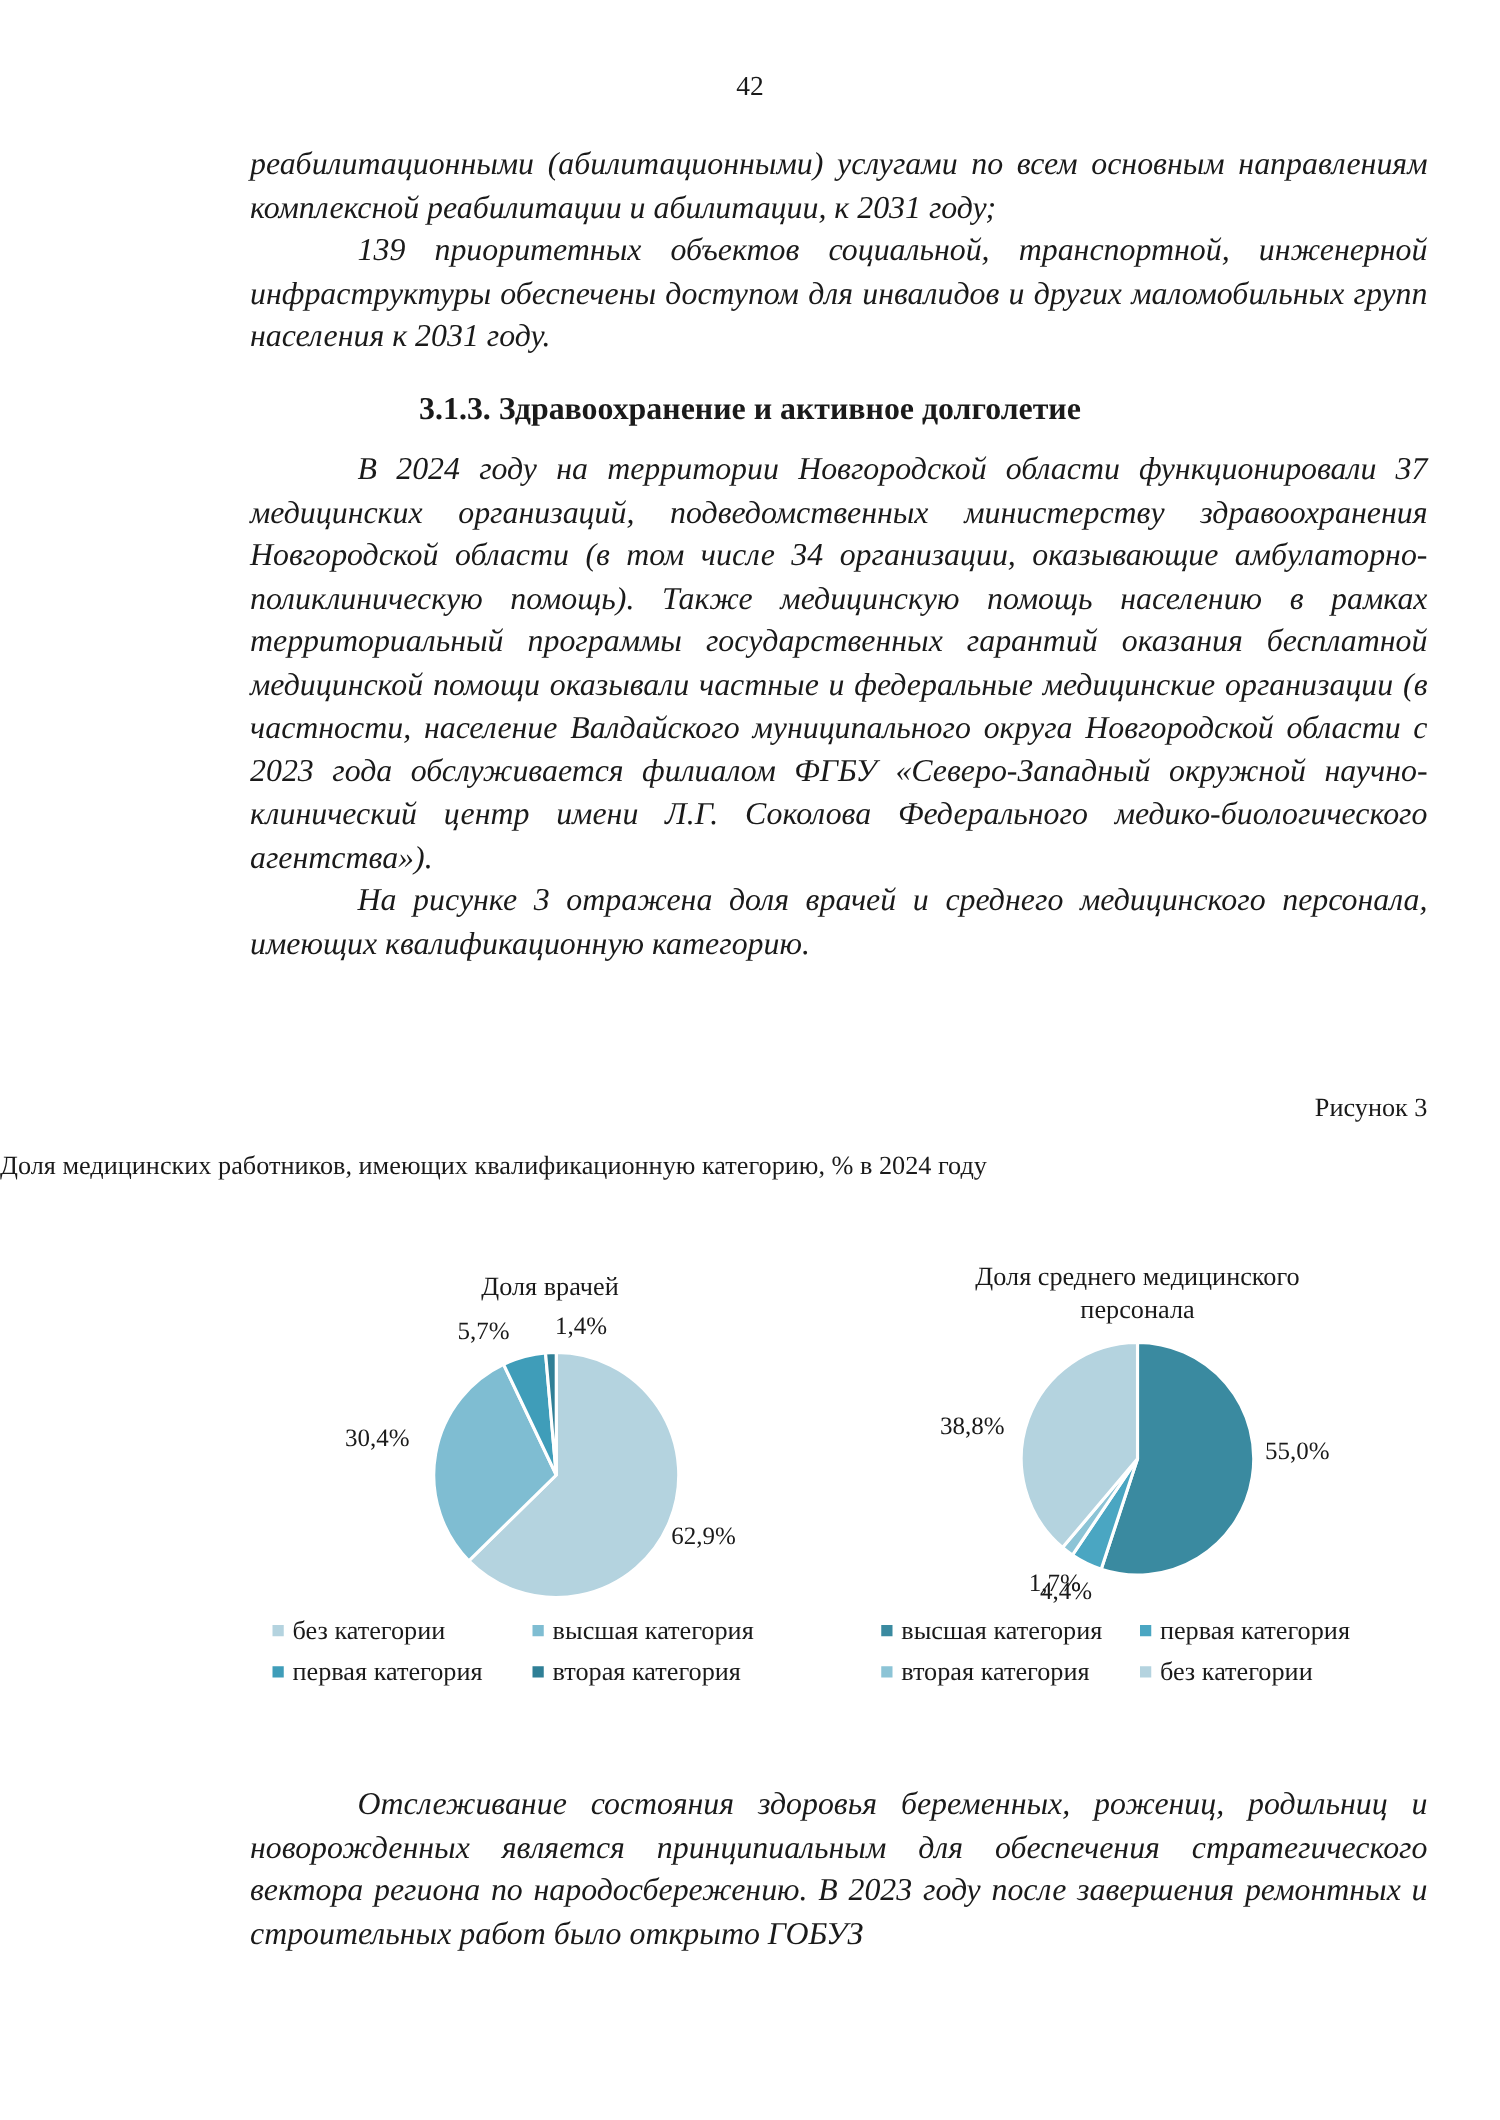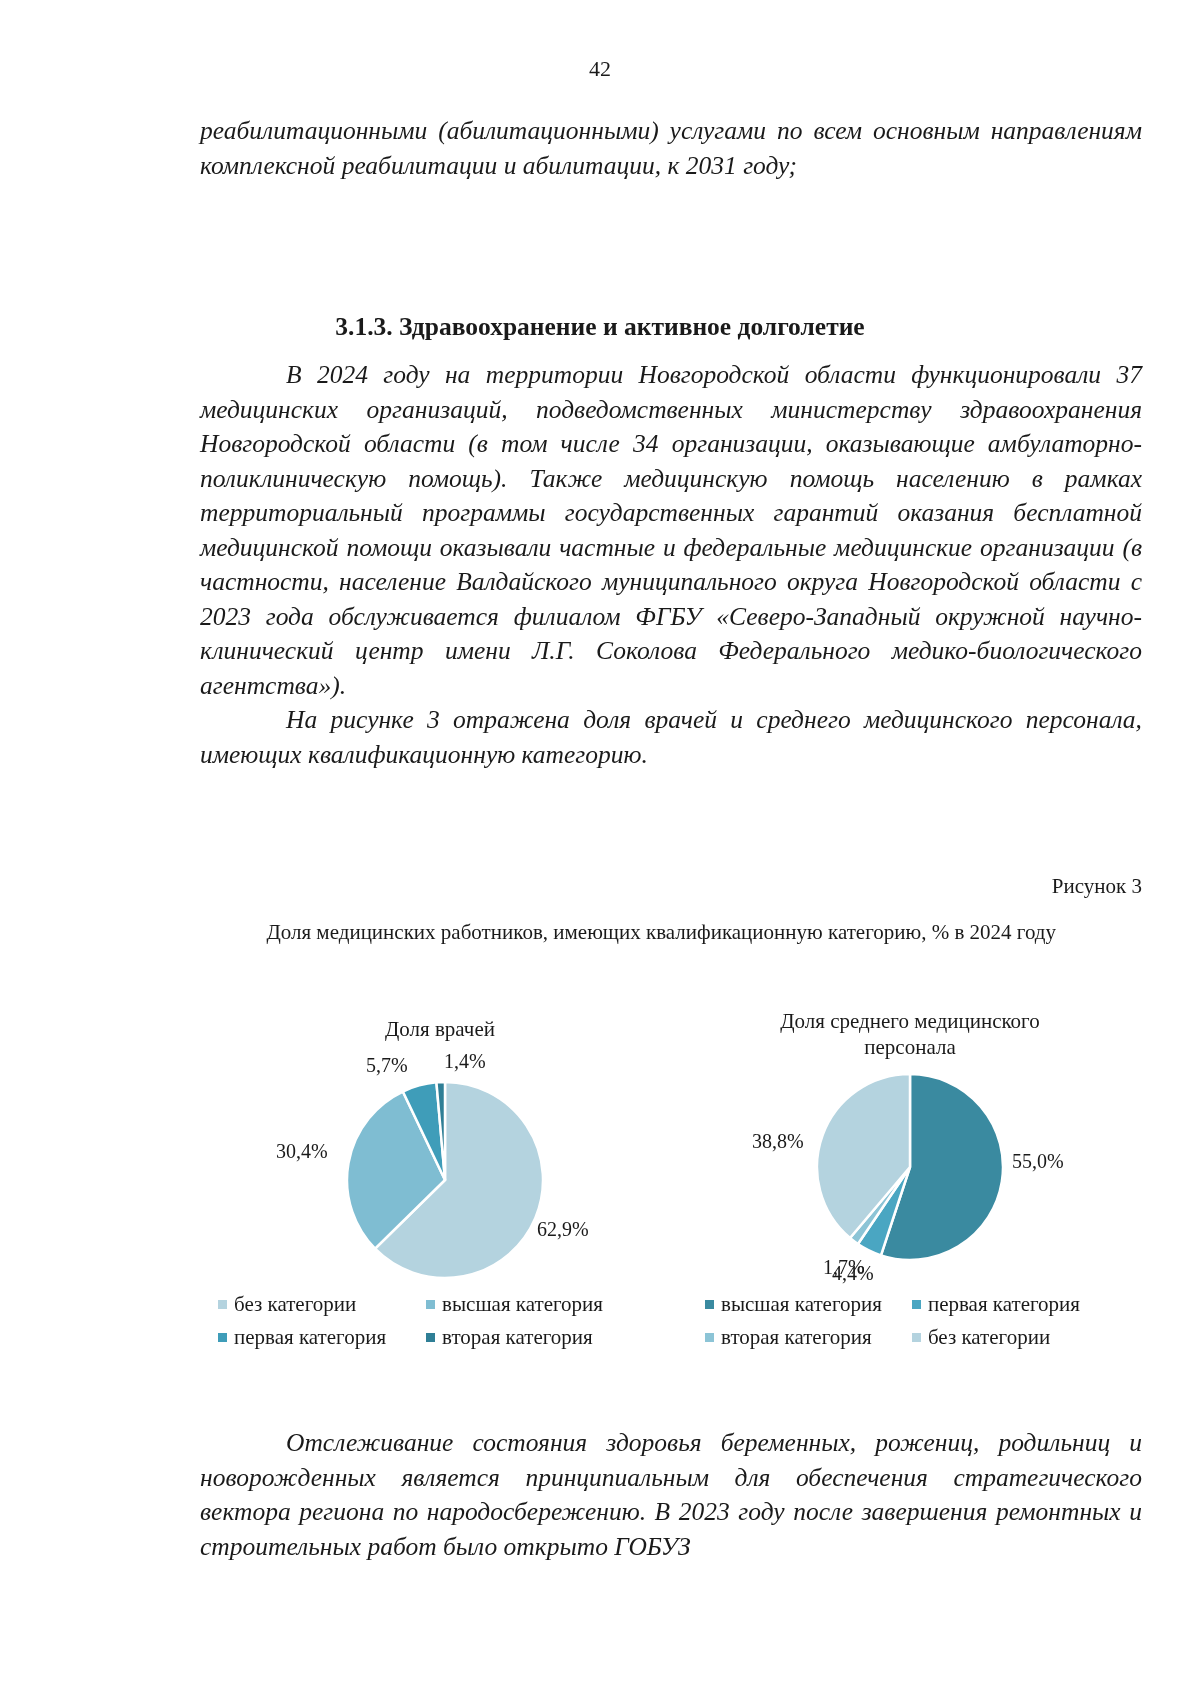--- a/index.html
+++ b/index.html
@@ -18,21 +18,21 @@
   .text-block p { margin: 0; }
   .indent { text-indent: 86px; }
   .heading {
     position: absolute; top: 312px; left: 0; width: 1200px; text-align: center;
     font-weight: bold; font-size: 25.5px;
   }
   .figure-label {
     position: absolute; top: 874px; right: 58px; font-size: 21px;
   }
   .figure-title {
-    position: absolute; top: 920px; left: 0; width: 1056px; text-align: right;
+    position: absolute; top: 920px; left: 0; width: 1056px; text-align: left;
     font-size: 21px;
   }
   .pie-title {
     position: absolute; text-align: center; font-size: 21px; line-height: 26px;
   }
   .pie-label { position: absolute; font-size: 20px; }
   svg.pie { position: absolute; }
   .legend {
     position: absolute; font-size: 21px; display: grid;
     grid-template-columns: auto auto; column-gap: 40px; row-gap: 8px; text-align: center;
@@ -40,20 +40,21 @@
   .legend-item { display: flex; align-items: center; white-space: nowrap; }
   .swatch { width: 9px; height: 9px; margin-right: 7px; display: inline-block; }
 </style>
 </head>
 <body>
 
 <div class="page-number">42</div>
 
 <div class="text-block" style="top:114px;">
   <p>реабилитационными (абилитационными) услугами по всем основным направлениям комплексной реабилитации и абилитации, к 2031 году;</p>
+  <p class="indent">139 приоритетных объектов социальной, транспортной, инженерной инфраструктуры обеспечены доступом для инвалидов и других маломобильных групп населения к 2031 году.</p>
 </div>
 
 <div class="heading">3.1.3. Здравоохранение и активное долголетие</div>
 
 <div class="text-block" style="top:358px;">
   <p class="indent">В 2024 году на территории Новгородской области функционировали 37 медицинских организаций, подведомственных министерству здравоохранения Новгородской области (в том числе 34 организации, оказывающие амбулаторно-поликлиническую помощь). Также медицинскую помощь населению в рамках территориальный программы государственных гарантий оказания бесплатной медицинской помощи оказывали частные и федеральные медицинские организации (в частности, население Валдайского муниципального округа Новгородской области с 2023 года обслуживается филиалом ФГБУ «Северо-Западный окружной научно-клинический центр имени Л.Г. Соколова Федерального медико-биологического агентства»).</p>
   <p class="indent">На рисунке 3 отражена доля врачей и среднего медицинского персонала, имеющих квалификационную категорию.</p>
 </div>
 
 <div class="figure-label">Рисунок 3</div>

